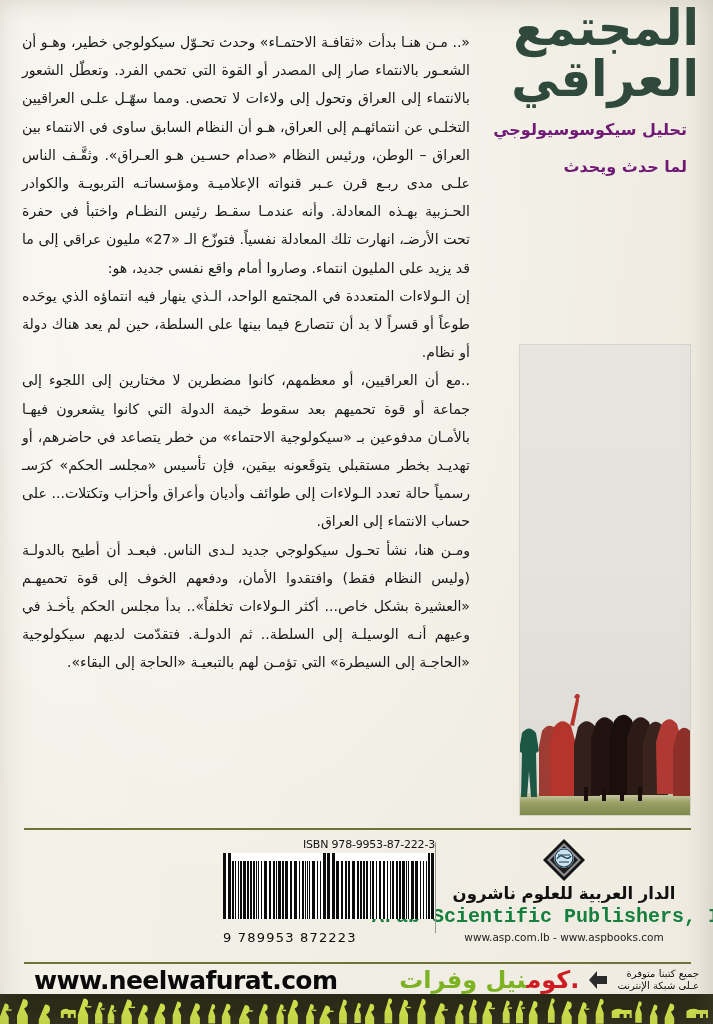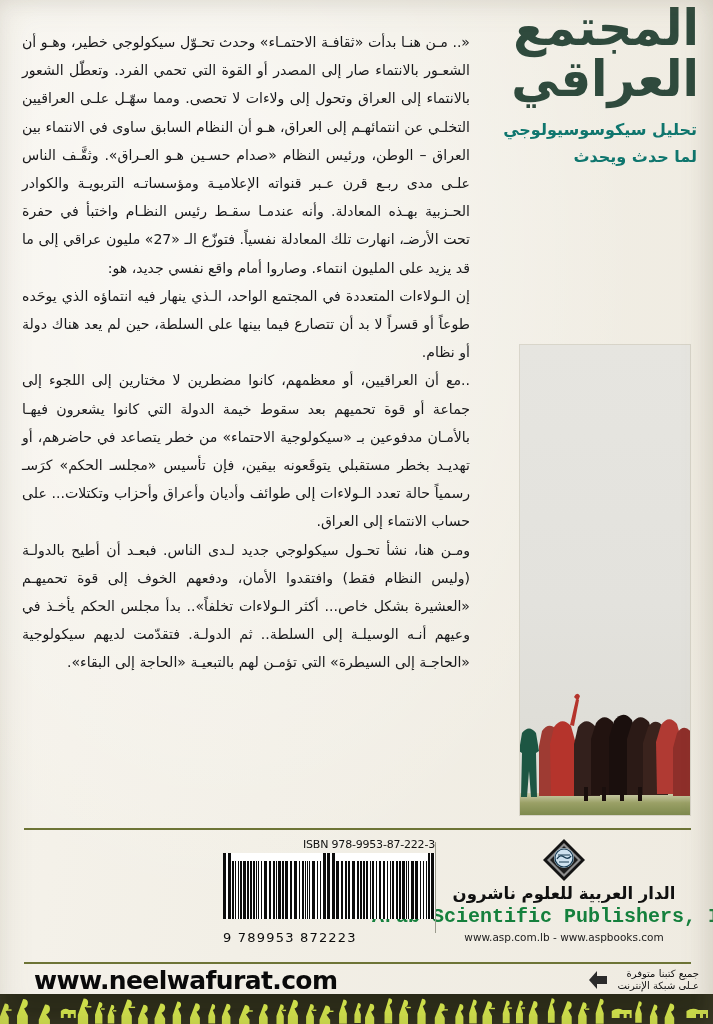--- a/index.html
+++ b/index.html
@@ -56,24 +56,24 @@
     font-size: 50px;
     line-height: 0.98;
     letter-spacing: -1px;
     margin: 0 0 2px 0;
     white-space: nowrap;
     transform: scaleX(0.96);
     transform-origin: right center;
   }
   .subtitle-line {
     font-family: "DejaVu Sans", sans-serif;
-    color: #0f766e;
+    color: #701a75;
     font-size: 16px;
     line-height: 1.55;
-    margin: 2px;
+    margin: 12px;
     font-weight: 600;
     white-space: nowrap;
   }
   #subtitle-block {
     margin-top: 14px;
   }
   #author-name {
     position: absolute;
     top: 276px;
     right: 18px;
@@ -505,20 +505,21 @@
       </div>
     </div>
 
   </div>
 
   <div id="divider-bottom"></div>
 
   <div id="nwf-bar">
     <div id="nwf-url">www.neelwafurat.com</div>
     <div id="nwf-right">
+      <div id="nwf-logo"><span class="dotkom">.كوم</span><span class="ar">نيل وفرات</span></div>
       <svg id="nwf-arrow" width="22" height="22" viewBox="0 0 22 22" xmlns="http://www.w3.org/2000/svg">
         <polygon points="2,11 10,2 10,7 20,7 20,15 10,15 10,20" fill="#2b2b2b"></polygon>
       </svg>
       <div id="nwf-tag">
         <div>جميع كتبنا متوفرة</div>
         <div>عـلى شبكة الإنترنت</div>
       </div>
     </div>
   </div>
 

